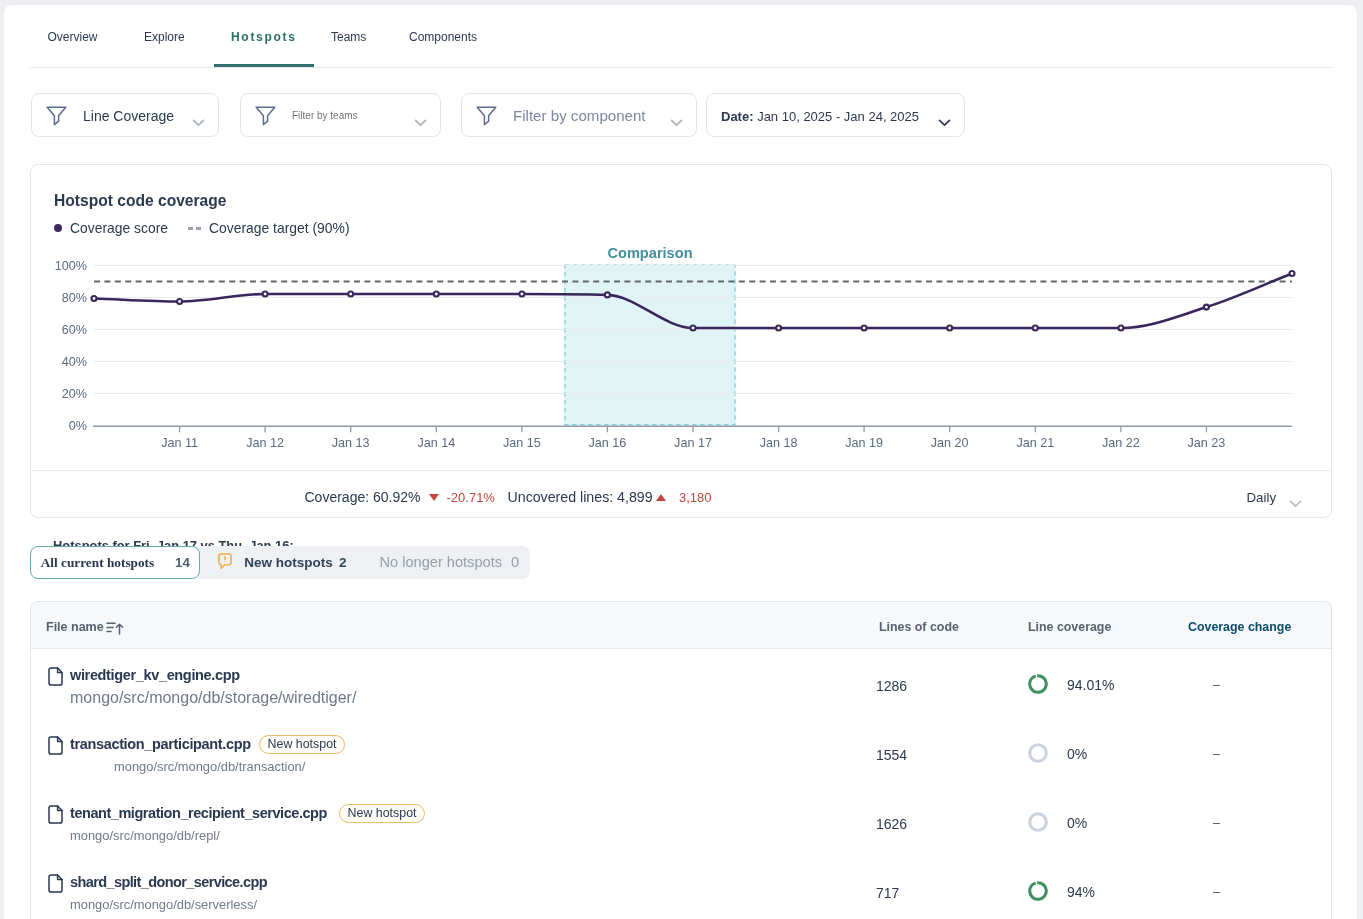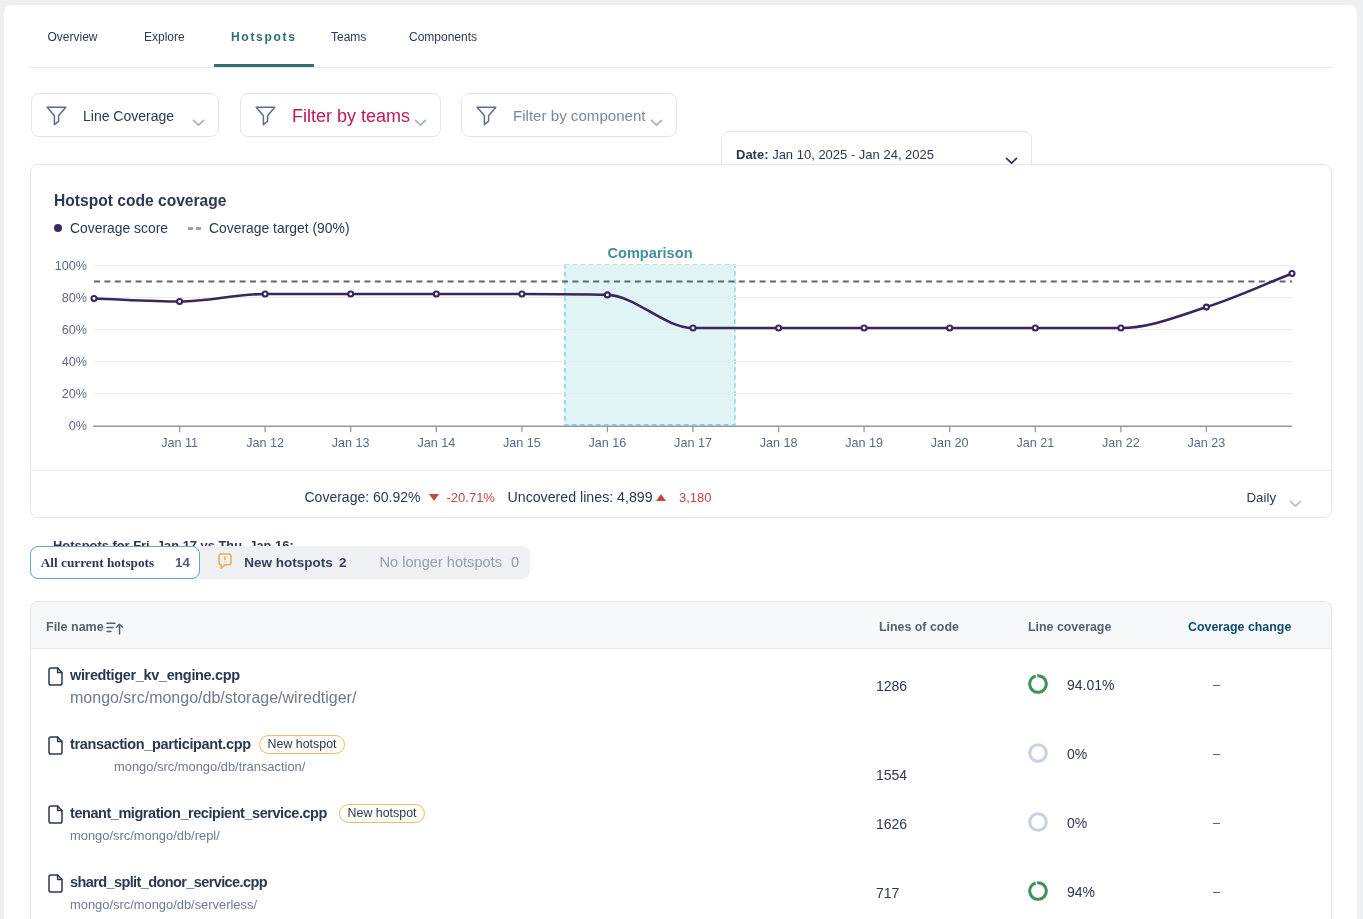--- a/index.html
+++ b/index.html
@@ -31,35 +31,35 @@
       </svg></span>
     <span class="lbl navy" style="font-size:14px;">Line Coverage</span>
     <span class="cv"><svg width="13" height="8" viewBox="0 0 13 8" fill="none" stroke="#a9b2bf" stroke-width="1.7" stroke-linecap="round" stroke-linejoin="round">
         <path d="M1.5 1.3 L6.5 6.2 L11.5 1.3"></path>
       </svg></span>
   </div>
 <div class="fbtn" style="left:240px; width:201px;">
     <span class="ic"><svg width="21" height="20" viewBox="0 0 21 20" fill="none" stroke="#5d6c8a" stroke-width="1.5" stroke-linejoin="round" stroke-linecap="round">
         <path d="M1.2 1.2 H19.8 L12.6 9.8 V15.2 L8.4 18.6 V9.8 Z"></path>
       </svg></span>
-    <span class="lbl" style="color:#be185d; font-size:18px;">Filter by teams</span>
+    <span class="lbl" style="color:#737373; font-size:10px;">Filter by teams</span>
     <span class="cv"><svg width="13" height="8" viewBox="0 0 13 8" fill="none" stroke="#a9b2bf" stroke-width="1.7" stroke-linecap="round" stroke-linejoin="round">
         <path d="M1.5 1.3 L6.5 6.2 L11.5 1.3"></path>
       </svg></span>
   </div>
-<div class="fbtn" style="left:461px; width:216px;">
+<div class="fbtn" style="left:461px; width:236px;">
     <span class="ic"><svg width="21" height="20" viewBox="0 0 21 20" fill="none" stroke="#5d6c8a" stroke-width="1.5" stroke-linejoin="round" stroke-linecap="round">
         <path d="M1.2 1.2 H19.8 L12.6 9.8 V15.2 L8.4 18.6 V9.8 Z"></path>
       </svg></span>
     <span class="lbl" style="color:#7b87a0; font-size:15.1px;">Filter by component</span>
     <span class="cv"><svg width="13" height="8" viewBox="0 0 13 8" fill="none" stroke="#a9b2bf" stroke-width="1.7" stroke-linecap="round" stroke-linejoin="round">
         <path d="M1.5 1.3 L6.5 6.2 L11.5 1.3"></path>
       </svg></span>
   </div>
-<div class="fbtn" style="left:721px; width:311px;margin-top:38px;">
+<div class="fbtn" style="left:706px; width:259px;">
     <span class="lbl navy" style="left:14px; font-size:13px; top:15px;"><b>Date:</b> Jan 10, 2025 - Jan 24, 2025</span>
     <span class="cv"><svg width="13" height="8" viewBox="0 0 13 8" fill="none" stroke="#2b3950" stroke-width="1.7" stroke-linecap="round" stroke-linejoin="round">
         <path d="M1.5 1.3 L6.5 6.2 L11.5 1.3"></path>
       </svg></span>
   </div>
 
 <div class="card" style="top:164px; width:1302px; height:354px;"></div>
 <div class="abs navy" style="left:54px; top:192.5px; font-size:15.6px; line-height:16px; font-weight:700;">Hotspot code coverage</div>
 <div class="abs" style="left:54px; top:223.5px; width:8.4px; height:8.4px; border-radius:50%; background:#3d2a63;"></div>
 <div class="abs navy" style="left:70px; top:220.5px; font-size:13.9px; line-height:15px;">Coverage score</div>
@@ -175,21 +175,21 @@
     </svg></div>
 <div class="abs navy" style="left:1067px; top:677.5px; font-size:14px; line-height:14.5px;">94.01%</div>
 <div class="abs" style="left:1213px; top:684.5px; width:6.5px; height:1.8px; background:#56657a;"></div>
 <div class="abs" style="left:47.5px; top:736px;"><svg width="15" height="19" viewBox="0 0 15 19" fill="none" stroke="#2b3950" stroke-width="1.5" stroke-linejoin="round" stroke-linecap="round">
       <path d="M9.6 1 H3.1 C1.9 1 1 1.9 1 3.1 V15.9 C1 17.1 1.9 18 3.1 18 H11.9 C13.1 18 14 17.1 14 15.9 V5.5 Z"></path>
       <path d="M9.6 1 V5.5 H14"></path>
     </svg></div>
 <div class="abs navy" style="left:70px; top:737px; font-size:14.5px; line-height:15px; font-weight:700; letter-spacing:-0.35px;">transaction_participant.cpp</div>
 <div class="badge" style="left:258.6px; top:734.5px;">New hotspot</div>
 <div class="abs" style="left:70px; top:760px; font-size:12.9px; line-height:13.5px; color:#6f7b8b;padding-left:44px;">mongo/src/mongo/db/transaction/</div>
-<div class="abs navy" style="left:876px; top:748px; font-size:14px; line-height:14.5px;margin-top:20px;">1554</div>
+<div class="abs navy" style="left:876px; top:748px; font-size:14px; line-height:14.5px;">1554</div>
 <div class="abs" style="left:1028px; top:742.5px;"><svg width="20" height="20" viewBox="0 0 20 20">
       <circle cx="10" cy="10" r="8.3" fill="none" stroke="#c9d3e0" stroke-width="3.1"></circle>
     </svg></div>
 <div class="abs navy" style="left:1067px; top:746.5px; font-size:14px; line-height:14.5px;">0%</div>
 <div class="abs" style="left:1213px; top:753.5px; width:6.5px; height:1.8px; background:#56657a;"></div>
 <div class="abs" style="left:47.5px; top:805px;"><svg width="15" height="19" viewBox="0 0 15 19" fill="none" stroke="#2b3950" stroke-width="1.5" stroke-linejoin="round" stroke-linecap="round">
       <path d="M9.6 1 H3.1 C1.9 1 1 1.9 1 3.1 V15.9 C1 17.1 1.9 18 3.1 18 H11.9 C13.1 18 14 17.1 14 15.9 V5.5 Z"></path>
       <path d="M9.6 1 V5.5 H14"></path>
     </svg></div>
 <div class="abs navy" style="left:70px; top:806px; font-size:14.5px; line-height:15px; font-weight:700; letter-spacing:-0.45px;">tenant_migration_recipient_service.cpp</div>

